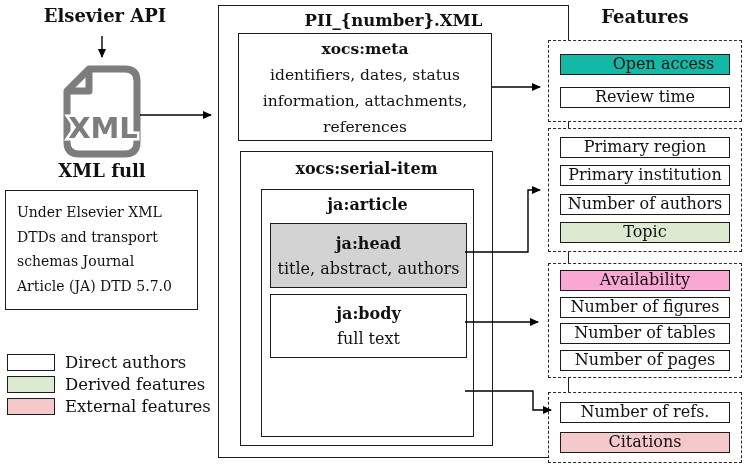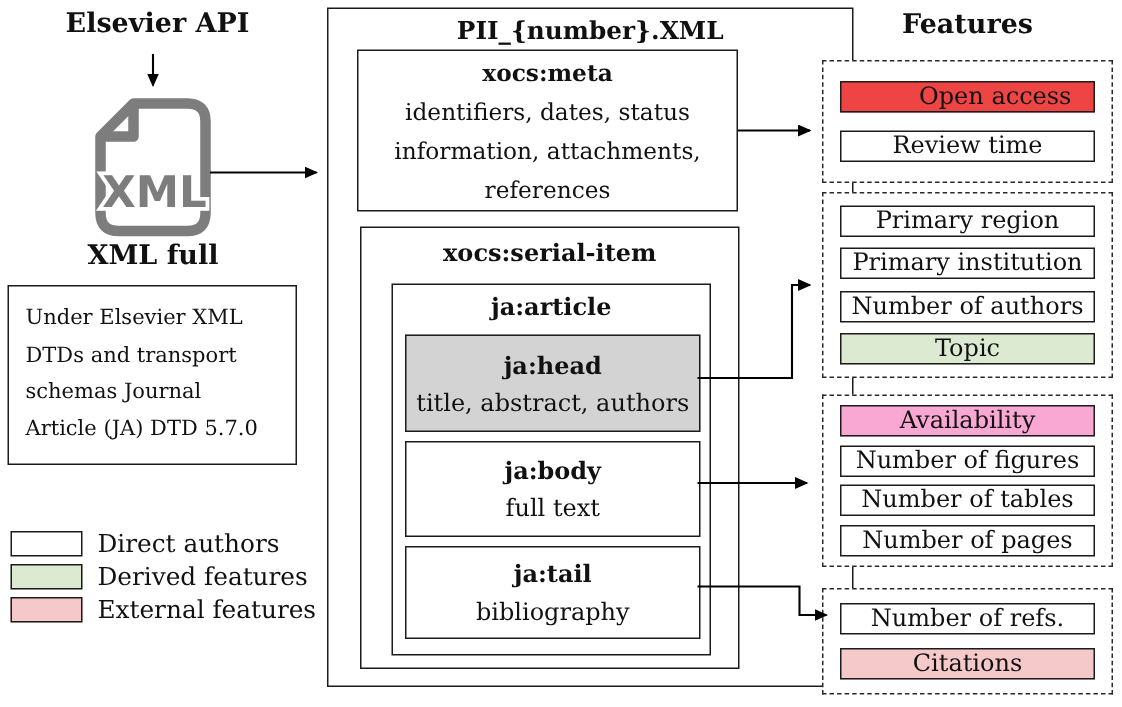--- a/index.html
+++ b/index.html
@@ -104,32 +104,28 @@
         <div class="abs box section-box sec-head center-text" style="background-color: rgb(211, 211, 211);">
           <div class="bold">ja:head</div>
           <div>title, abstract, authors</div>
         </div>
 
         <div class="abs box section-box sec-body center-text" style="background-color: rgb(255, 255, 255);">
           <div class="bold">ja:body</div>
           <div>full text</div>
         </div>
 
-        <div class="abs box section-box sec-tail center-text" style="background-color: rgb(255, 255, 255);">
-          <div class="bold">ja:tail</div>
-          <div>bibliography</div>
-        </div>
       </div>
     </div>
   </div>
 
   <div class="abs features-title bold center-text">Features</div>
 
   <div class="abs feature-group fg0">
-    <div class="feature-item" style="background-color: #ef4444; padding-left: 37px;">Open access</div>
+    <div class="feature-item" style="background-color: #14b8a6; padding-left: 37px;">Open access</div>
     <div class="feature-item" style="background-color: rgb(255, 255, 255);">Review time</div>
   </div>
 
   <div class="abs feature-group fg1">
     <div class="feature-item" style="background-color: rgb(255, 255, 255);">Primary region</div>
     <div class="feature-item" style="background-color: rgb(255, 255, 255);">Primary institution</div>
     <div class="feature-item" style="background-color: rgb(255, 255, 255);">Number of authors</div>
     <div class="feature-item" style="background-color: rgb(220, 234, 210);">Topic</div>
   </div>
 

